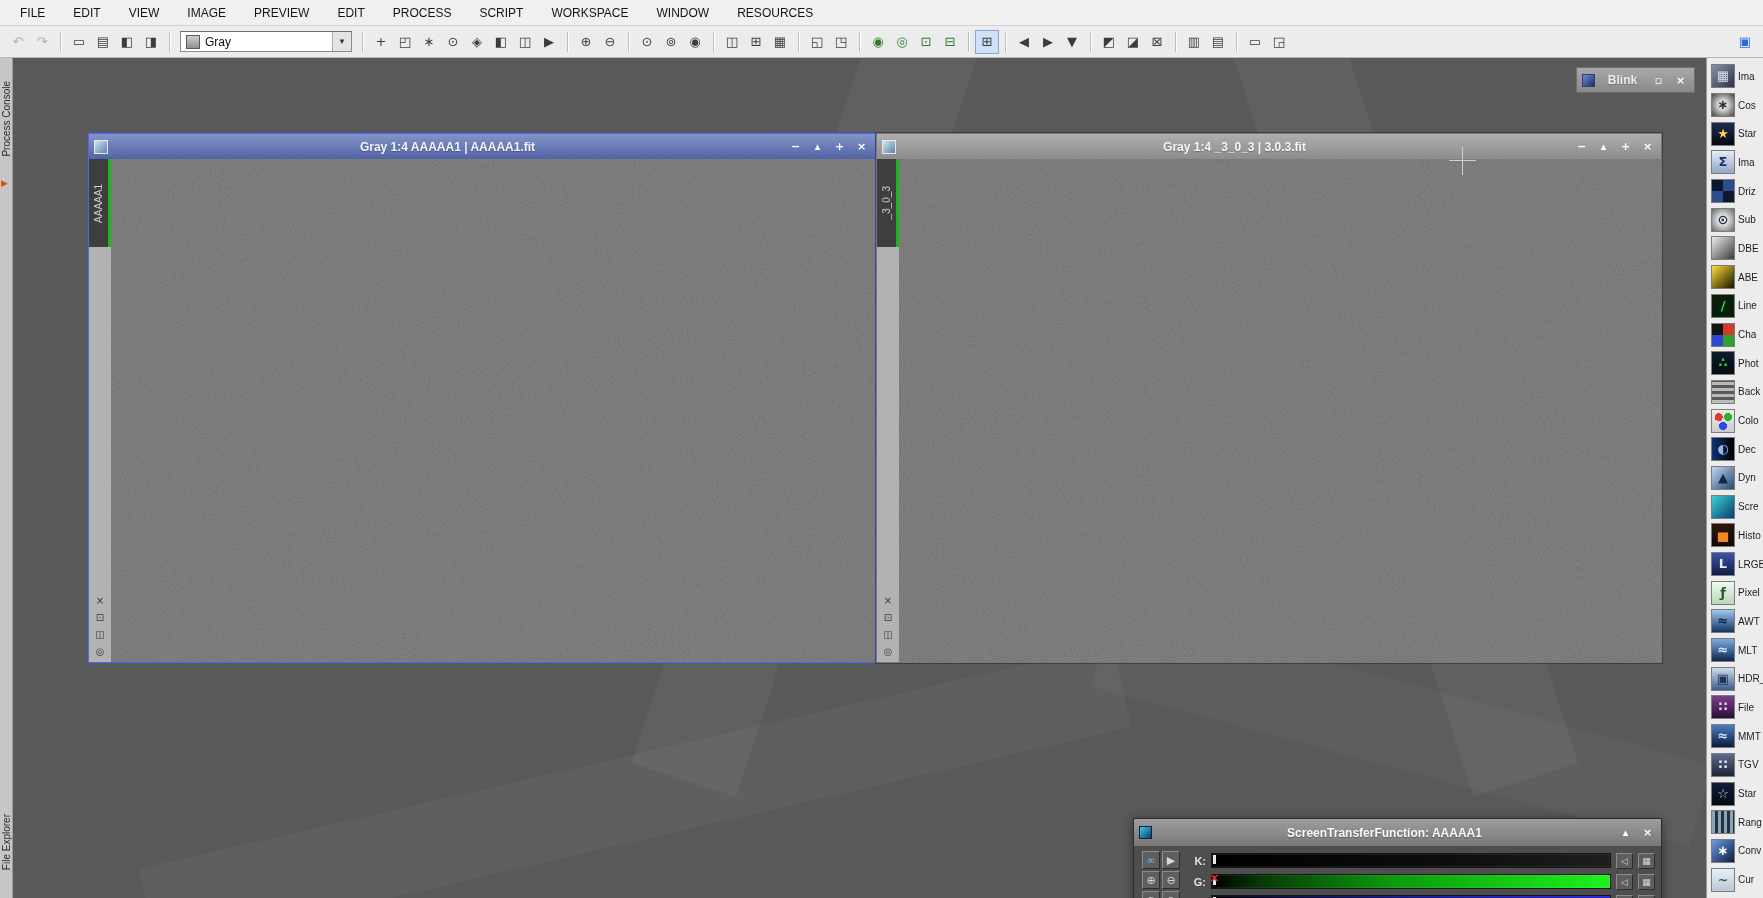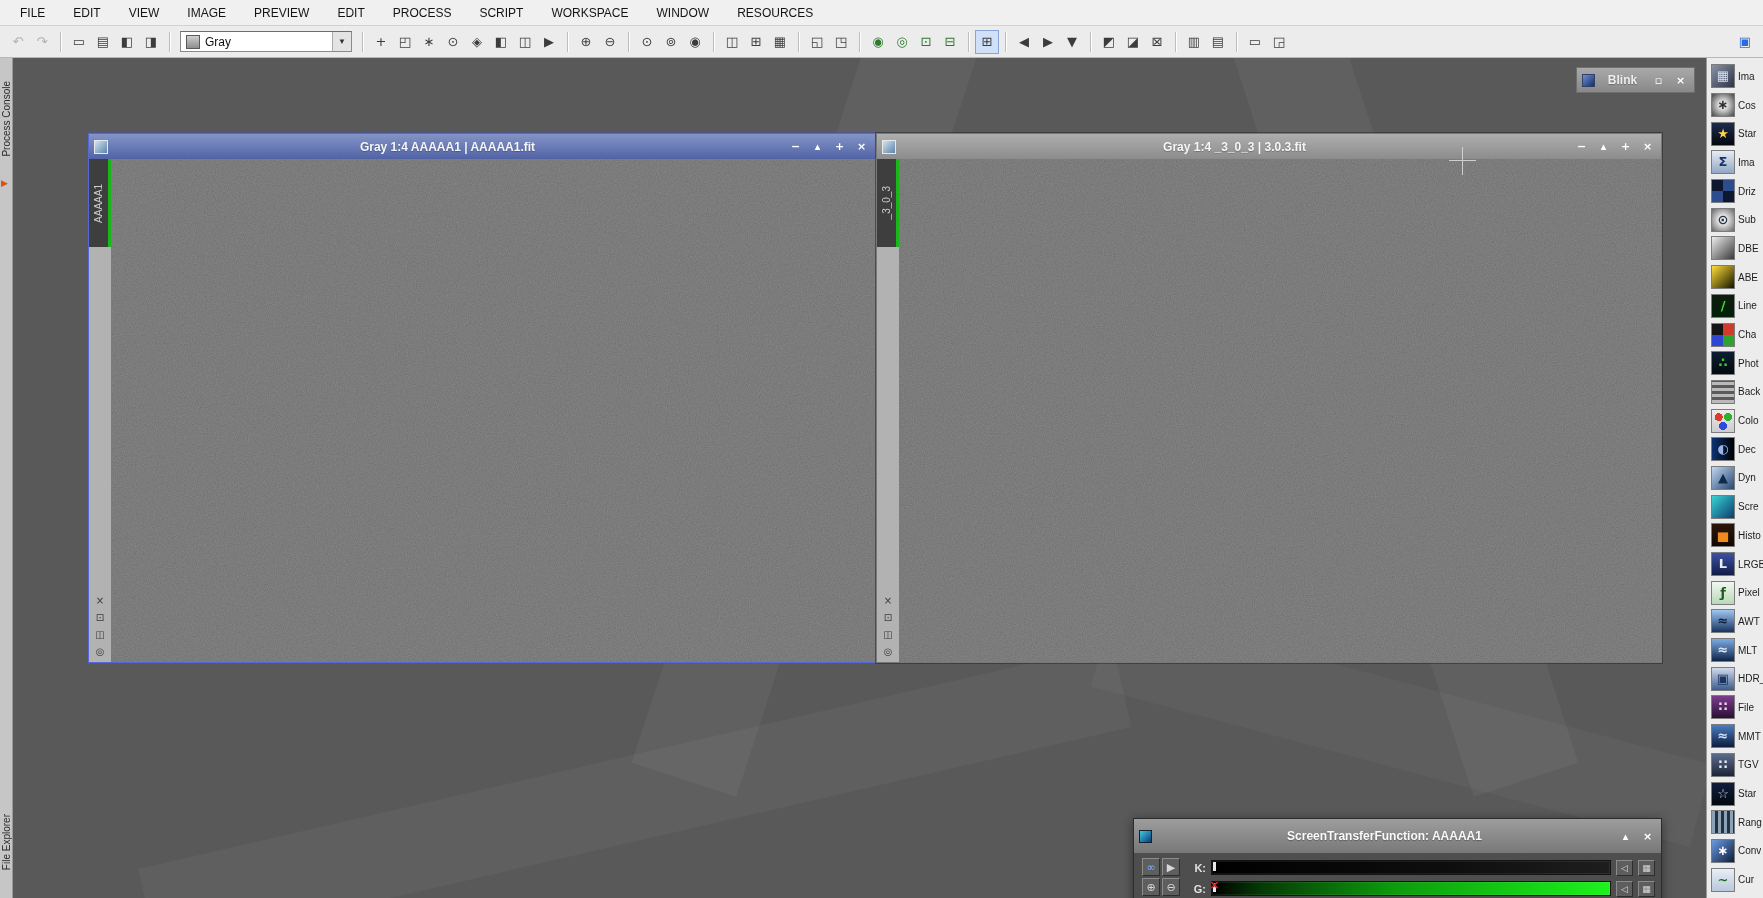--- a/index.html
+++ b/index.html
@@ -63,21 +63,21 @@
   .xh-v{position:absolute;width:1px;height:28px;background:#cfcfcf;z-index:6;}
   .xh-h{position:absolute;height:1px;width:27px;background:#cfcfcf;z-index:6;}
   
   .mini-win{position:absolute;height:26px;background:linear-gradient(#a9a9a9,#898989);border:1px solid #6e6e6e;
             display:flex;align-items:center;padding:0 5px;gap:4px;box-sizing:border-box;z-index:3;}
   .mini-icon{width:13px;height:13px;background:linear-gradient(135deg,#6f8fd0,#15306a);border:1px solid #30406a;box-sizing:border-box;}
   .mini-title{flex:1;text-align:center;font-size:12px;font-weight:bold;color:#ededed;text-shadow:0 1px 1px rgba(0,0,0,0.25);}
   
   .proc-win{position:absolute;width:527px;background:#4e4e4e;border:1px solid #2c2c2c;z-index:4;
             box-shadow:0 2px 10px rgba(0,0,0,0.45);}
-  .proc-title{height:34px;display:flex;align-items:center;padding:0 5px;gap:4px;background:linear-gradient(#9d9d9d,#787878);}
+  .proc-title{height:27px;display:flex;align-items:center;padding:0 5px;gap:4px;background:linear-gradient(#9d9d9d,#787878);}
   .stf-app-icon{width:13px;height:13px;background:linear-gradient(135deg,#43c8e0,#0a3c78);border:1px solid #123;box-sizing:border-box;}
   .proc-title-text{flex:1;text-align:center;font-size:12px;font-weight:bold;color:#fafafa;text-shadow:0 1px 1px rgba(0,0,0,0.3);}
   .proc-body{position:relative;padding:5px 6px 10px 54px;min-height:64px;}
   .stf-tools{position:absolute;left:8px;top:5px;width:40px;display:grid;grid-template-columns:18px 18px;gap:2px;}
   .stf-tool{height:18px;display:flex;align-items:center;justify-content:center;background:#5e5e5e;
             border-top:1px solid #8c8c8c;border-left:1px solid #8c8c8c;border-right:1px solid #2d2d2d;border-bottom:1px solid #2d2d2d;
             font-family:"DejaVu Sans",sans-serif;font-size:11px;color:#d8d8d8;box-sizing:border-box;}
   .stf-tool:first-child{color:#7ab0ff;}
   .stf-rows{display:flex;flex-direction:column;gap:2px;}
   .stf-row{display:flex;align-items:center;gap:5px;height:19px;}

